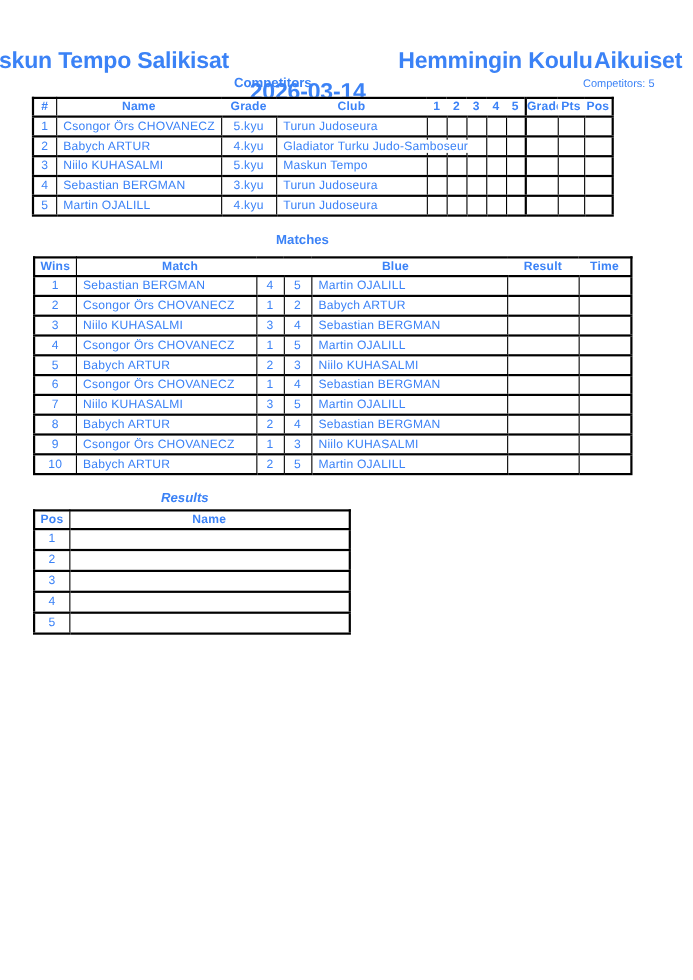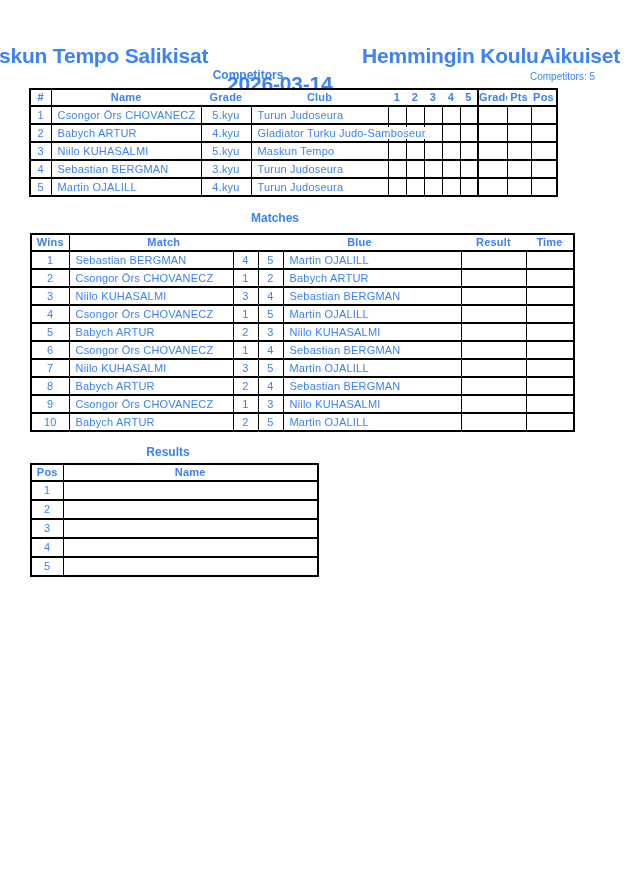--- a/index.html
+++ b/index.html
@@ -13,21 +13,21 @@
     font-size:21px;font-weight:700;letter-spacing:-0.2px;white-space:pre;
   }
   .tp1{left:-1px;} .tp2{left:227px;margin-top:28px;} .tp3{left:362px;} .tp4{left:540px;}
   
   .section-heading{
     position:absolute;transform:translateX(-50%);
     font-size:12px;font-weight:700;line-height:14px;white-space:nowrap;
   }
   .h-competitors{left:248px;top:68px;}
   .h-matches{left:275px;top:211px;}
-  .h-results{left:168px;top:445px;}
+  .h-results{left:168px;top:445px;font-style:italic;}
   .count-label{
     position:absolute;left:530px;top:70px;font-size:10px;line-height:13px;white-space:nowrap;
   }
   
   table{
     position:absolute;border-collapse:collapse;table-layout:fixed;
     background:#fff;border:2px solid #000;
   }
   th,td{
     padding:0;font-size:11px;line-height:13px;vertical-align:middle;

